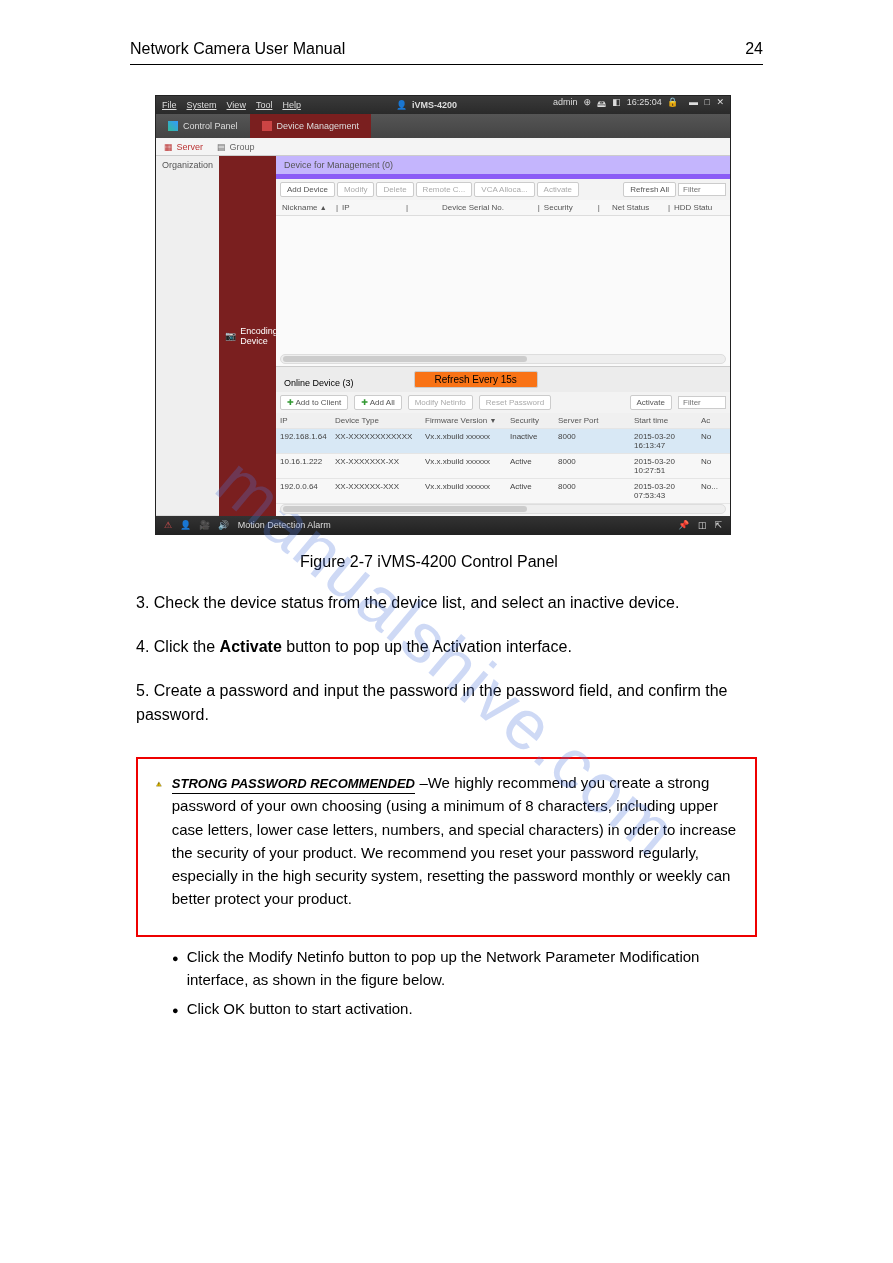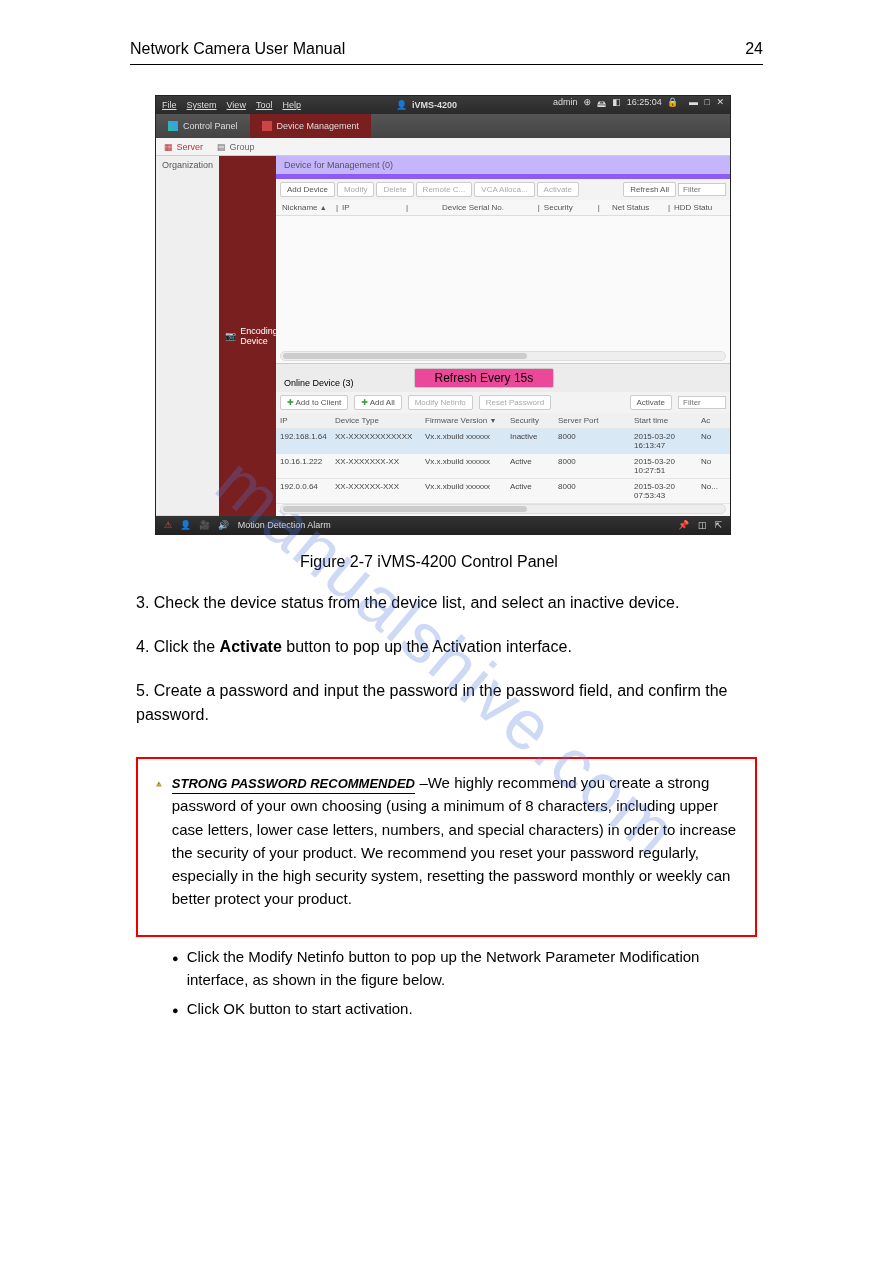--- a/index.html
+++ b/index.html
@@ -32,21 +32,21 @@
   .toolbar { display: flex; align-items: center; padding: 3px 4px; gap: 2px; background:#f3f3f3;}
   .btn { background:#fff; border:1px solid #ccc; padding: 2px 6px; color:#555; font-size:8px; border-radius:2px;}
   .btn.dis { color:#aaa; }
   .filter-in { border:1px solid #ccc; padding:1px 4px; width:48px; font-size:8px; color:#aaa;}
   .cols { display:flex; padding: 3px 6px; border-bottom:1px solid #ddd; color:#555; font-size:8px; gap:4px;}
   .c-nick{width:50px;} .c-ip{width:60px;} .c-ser{flex:1;text-align:center;} .c-sec{width:50px;} .c-net{width:60px;padding-left:8px;} .c-hdd{width:50px;}
   .mgmt-body { flex:1; background:#fafafa; position:relative;}
   .hscroll { position:absolute; bottom:2px; left:4px; right:4px; height:10px; background:#eee; border:1px solid #ddd; border-radius:5px;}
   .hscroll::after{content:''; position:absolute; left:2px; top:1px; width:55%; height:6px; background:#ccc; border-radius:3px;}
   .online-hdr { display:flex; align-items:flex-end; padding:4px 8px; background:#ececec; border-top:1px solid #ccc;}
-  .online-hdr .refresh { margin-left:60px; background:#ec4899; border:1px solid #ccc; padding:2px 20px; font-size:12px; border-radius:2px;}
+  .online-hdr .refresh { margin-left:60px; background:#f97316; border:1px solid #ccc; padding:2px 20px; font-size:10px; border-radius:2px;}
   .toolbar2 { display:flex; align-items:center; padding:3px 4px; gap:6px; background:#f3f3f3;}
   .tbl { font-size:8px; color:#444;}
   .tbl .hrow, .tbl .drow { display:flex; padding:3px 4px; border-bottom:1px solid #e5e5e5;}
   .tbl .hrow { color:#555; background:#f0f0f0;}
   .tbl .drow.sel { background:#d8e8f5;}
   .tc-ip{width:55px;} .tc-dt{width:90px;} .tc-fw{width:85px;} .tc-sec{width:48px;} .tc-sp{width:48px;} .tc-st{width:95px;padding-left:28px;} .tc-ac{width:20px;}
   .statusbar { background:linear-gradient(#333,#222); height:18px; display:flex; align-items:center; color:#ddd; padding:0 8px; gap:8px;}
   .statusbar .right { margin-left:auto; display:flex; gap:8px;}
   .fig-label { text-align:left; margin: 18px 0 0 300px; font-size:16px;}
   .para { margin: 20px 136px 0; font-size:16px; line-height:1.5; color:#000;}

